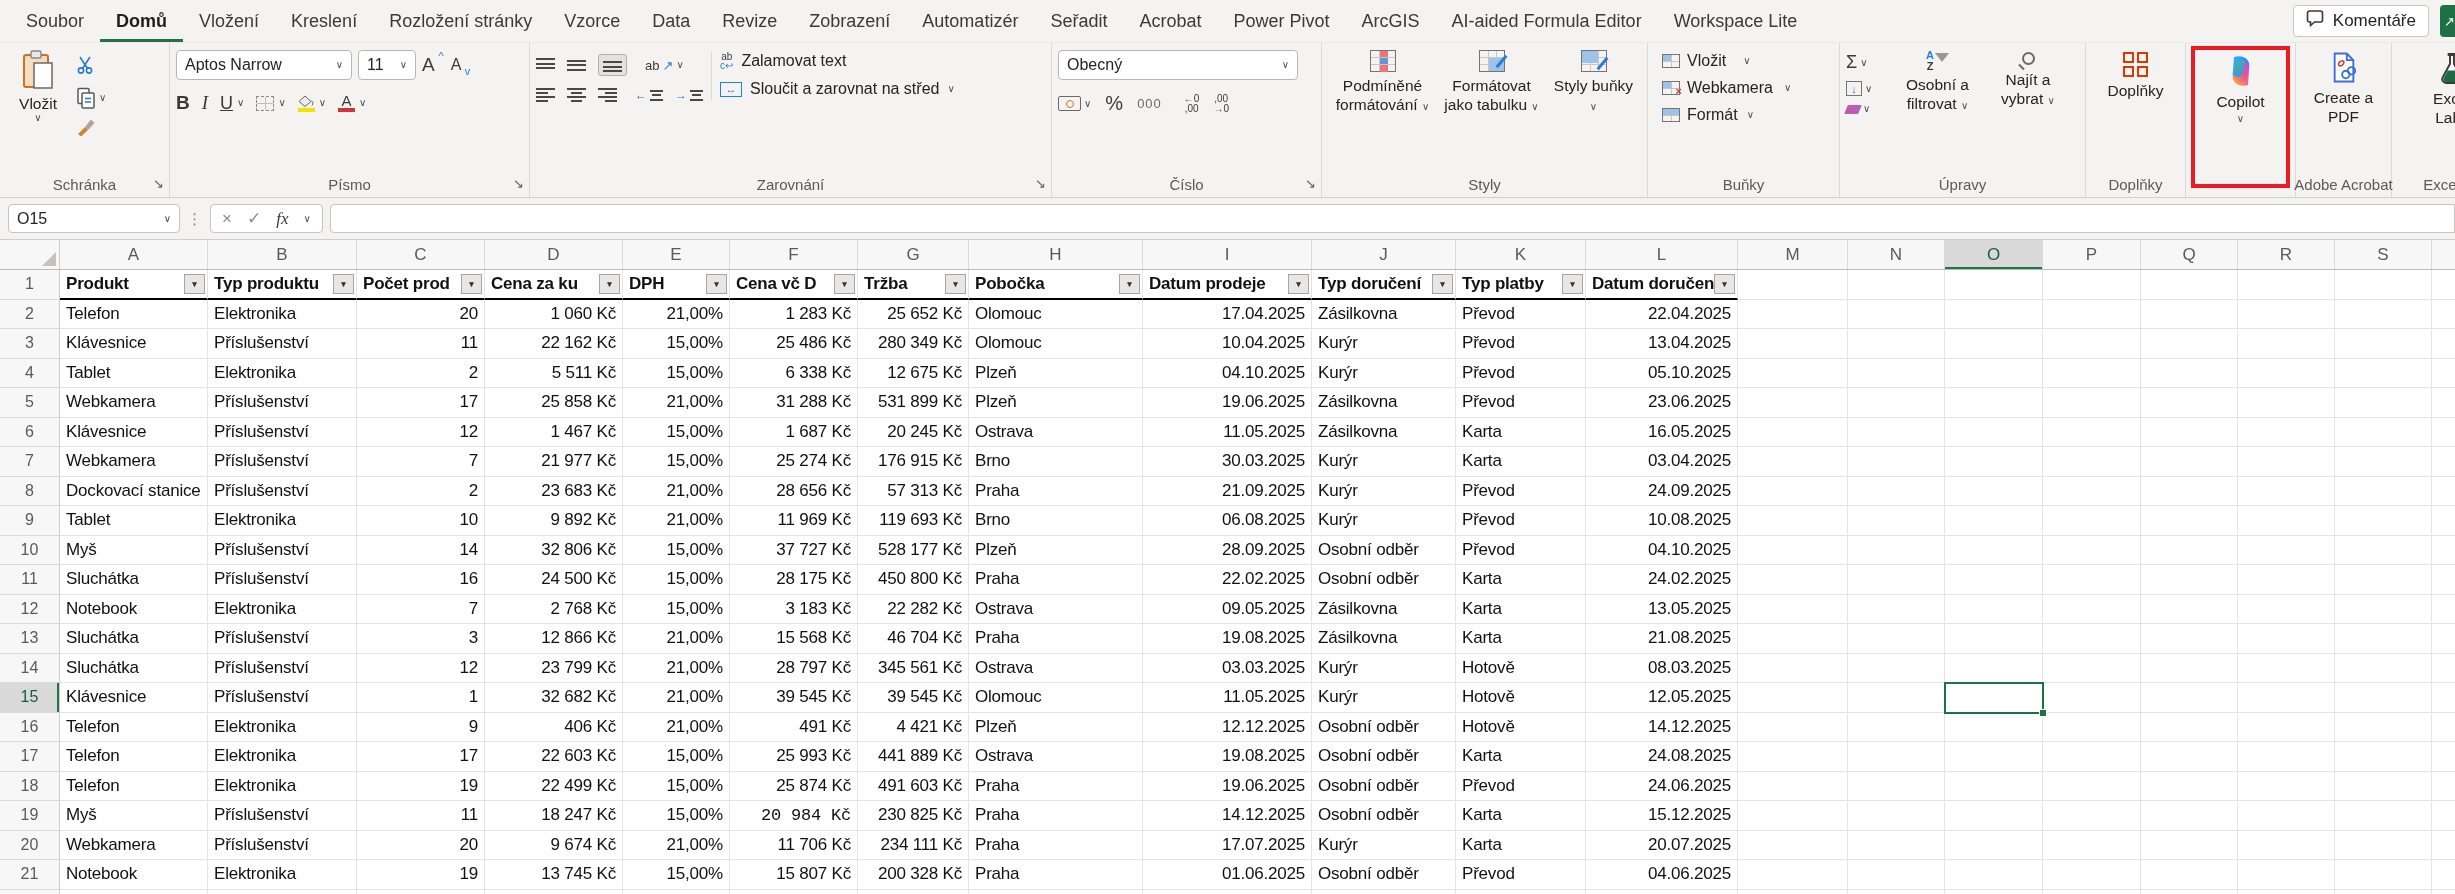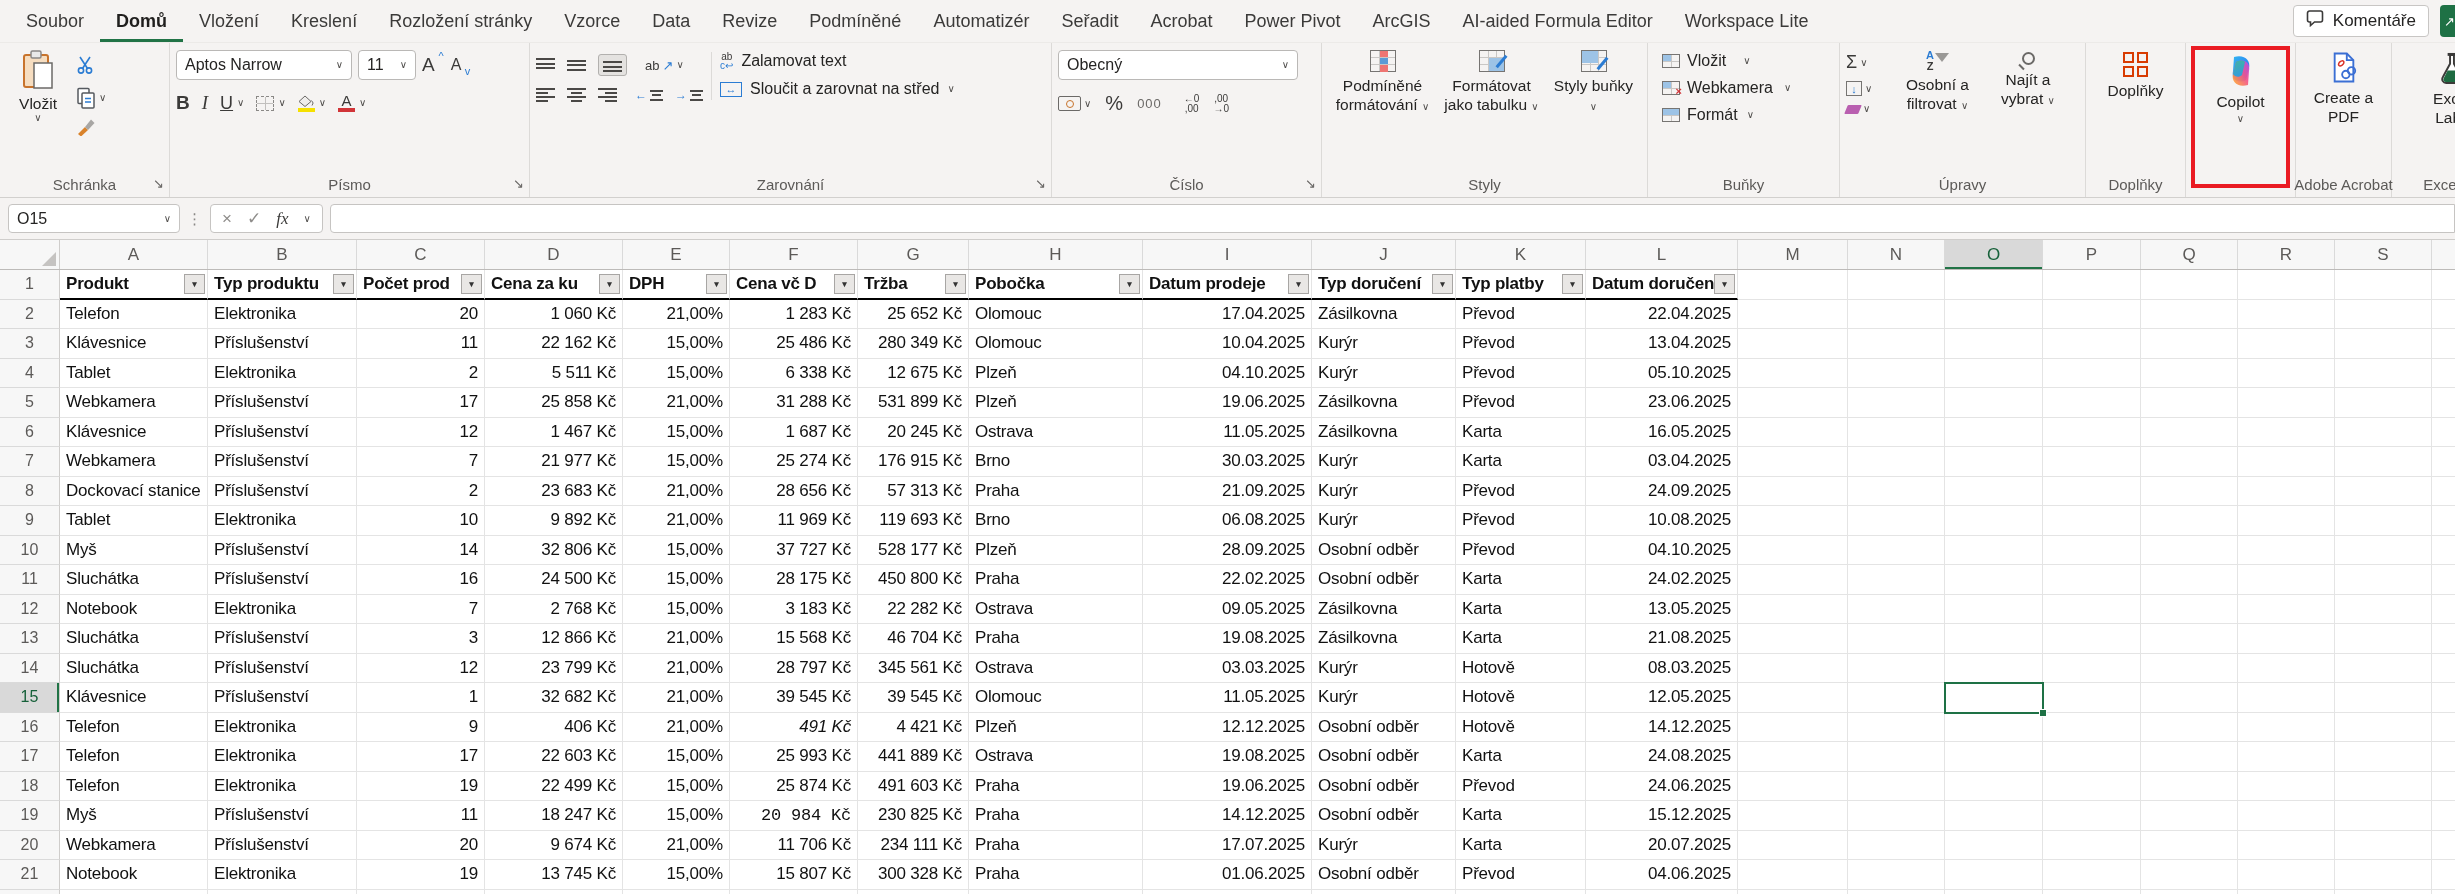--- a/index.html
+++ b/index.html
@@ -86,21 +86,21 @@
 
 <div class="menu-bar">
   <div class="tab">Soubor</div>
   <div class="tab active">Domů</div>
   <div class="tab">Vložení</div>
   <div class="tab">Kreslení</div>
   <div class="tab">Rozložení stránky</div>
   <div class="tab">Vzorce</div>
   <div class="tab">Data</div>
   <div class="tab">Revize</div>
-  <div class="tab">Podmíněné</div>
+  <div class="tab">Zobrazení</div>
   <div class="tab">Automatizér</div>
   <div class="tab">Seřadit</div>
   <div class="tab">Acrobat</div>
   <div class="tab">Power Pivot</div>
   <div class="tab">ArcGIS</div>
   <div class="tab">AI-aided Formula Editor</div>
   <div class="tab">Workspace Lite</div>
   <div class="comments-btn">
     <span><svg width="19" height="17" viewBox="0 0 19 17" fill="none" stroke="#3b3a39" stroke-width="1.6">
           <path d="M1.5 3 a2 2 0 0 1 2 -2 h11 a2 2 0 0 1 2 2 v7 a2 2 0 0 1 -2 2 h-6 l-4 3.5 v-3.5 h-1 a2 2 0 0 1 -2 -2 z"></path>
@@ -906,21 +906,21 @@
         <div class="cell" style="width: 97px;"></div>
         <div class="cell" style="width: 97px;"></div>
       </div>
       <div class="grow">
         <div class="row-h">16</div>
         <div class="cell" style="width: 148px;">Telefon</div>
         <div class="cell" style="width: 149px;">Elektronika</div>
         <div class="cell right" style="width: 128px;">9</div>
         <div class="cell right" style="width: 138px;">406 Kč</div>
         <div class="cell right" style="width: 107px;">21,00%</div>
-        <div class="cell right" style="width: 128px; font-style: italic;">491 Kč</div>
+        <div class="cell right" style="width: 128px;">491 Kč</div>
         <div class="cell right" style="width: 111px;">4 421 Kč</div>
         <div class="cell" style="width: 174px;">Plzeň</div>
         <div class="cell right" style="width: 169px;">12.12.2025</div>
         <div class="cell" style="width: 144px;">Osobní odběr</div>
         <div class="cell" style="width: 130px;">Hotově</div>
         <div class="cell right" style="width: 152px;">14.12.2025</div>
         <div class="cell" style="width: 110px;"></div>
         <div class="cell" style="width: 97px;"></div>
         <div class="cell" style="width: 98px;"></div>
         <div class="cell" style="width: 98px;"></div>
@@ -1022,21 +1022,21 @@
         <div class="cell" style="width: 97px;"></div>
       </div>
       <div class="grow">
         <div class="row-h">21</div>
         <div class="cell" style="width: 148px;">Notebook</div>
         <div class="cell" style="width: 149px;">Elektronika</div>
         <div class="cell right" style="width: 128px;">19</div>
         <div class="cell right" style="width: 138px;">13 745 Kč</div>
         <div class="cell right" style="width: 107px;">15,00%</div>
         <div class="cell right" style="width: 128px;">15 807 Kč</div>
-        <div class="cell right" style="width: 111px;">300 328 Kč</div>
+        <div class="cell right" style="width: 111px;">200 328 Kč</div>
         <div class="cell" style="width: 174px;">Praha</div>
         <div class="cell right" style="width: 169px;">01.06.2025</div>
         <div class="cell" style="width: 144px;">Osobní odběr</div>
         <div class="cell" style="width: 130px;">Převod</div>
         <div class="cell right" style="width: 152px;">04.06.2025</div>
         <div class="cell" style="width: 110px;"></div>
         <div class="cell" style="width: 97px;"></div>
         <div class="cell" style="width: 98px;"></div>
         <div class="cell" style="width: 98px;"></div>
         <div class="cell" style="width: 97px;"></div>

